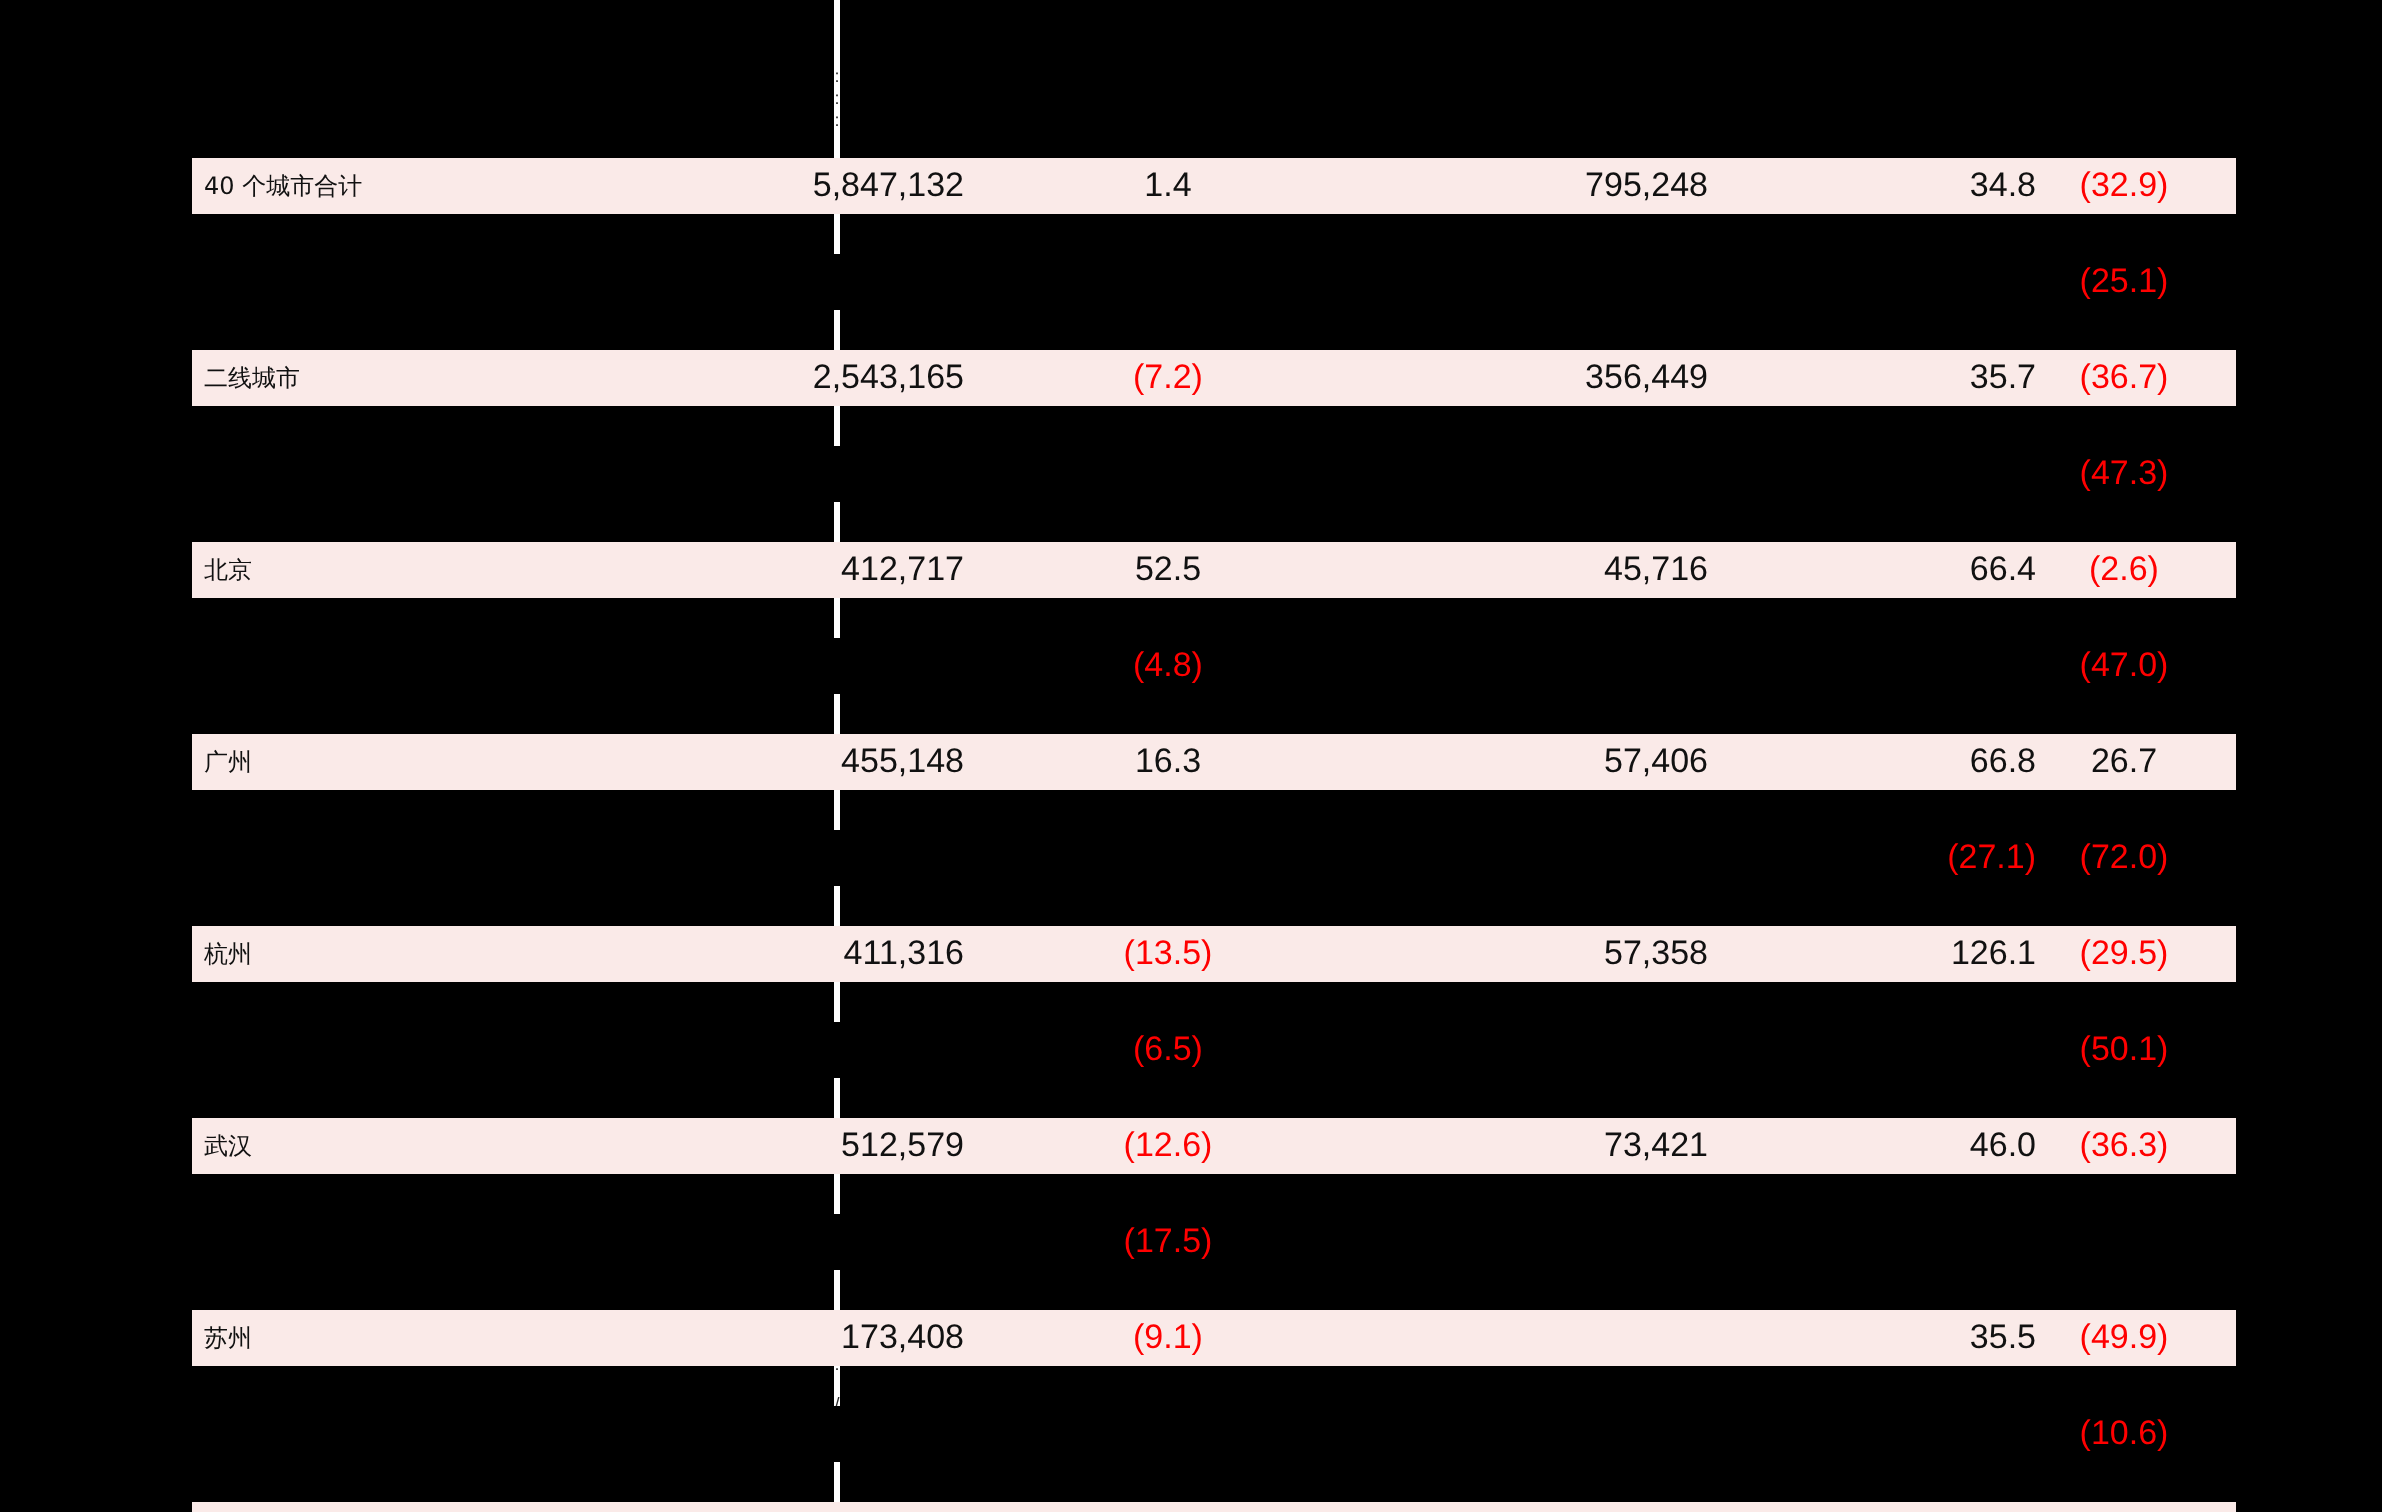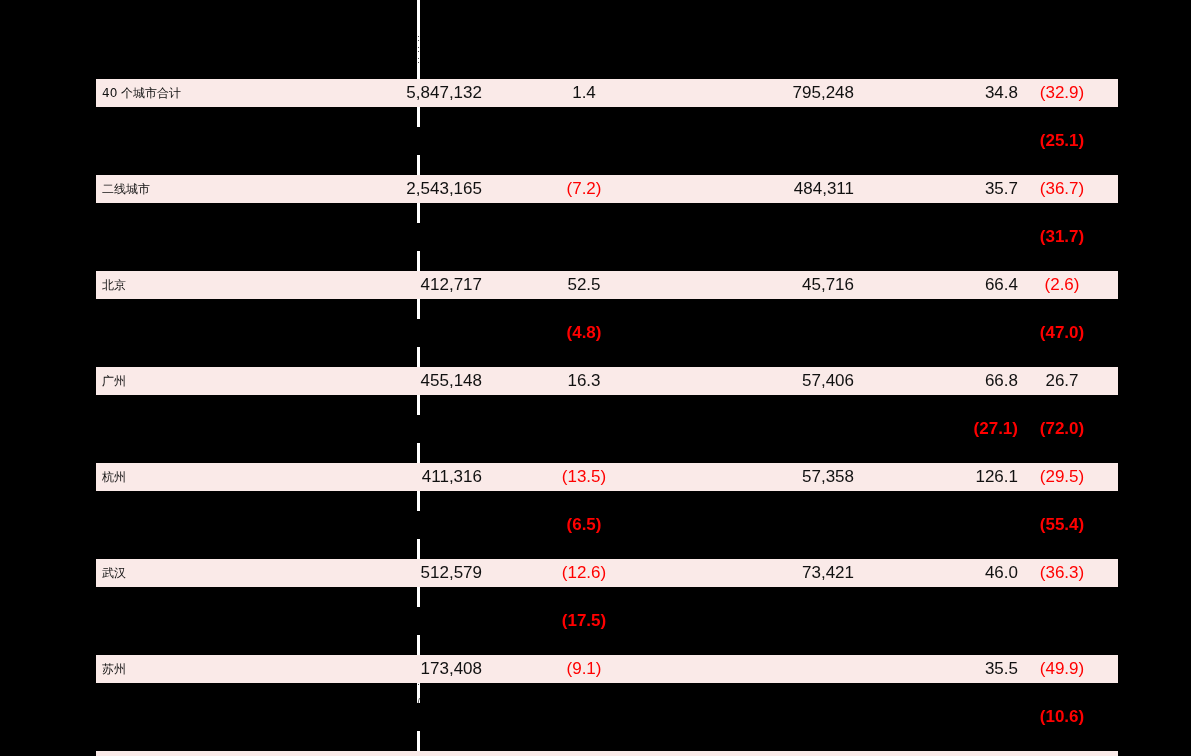--- a/index.html
+++ b/index.html
@@ -71,21 +71,21 @@
   .cell.c0 { left: 6px;   width: 200px; text-align: left; }
   .cell.c1 { left: 206px; width: 180px; text-align: right; padding-right: 6px; }
   .cell.c2 { left: 398px; width: 180px; text-align: center; }
   .cell.c3 { left: 578px; width: 180px; text-align: right; padding-right: 6px; }
   .cell.c4 { left: 762px; width: 160px; text-align: right; padding-right: 18px; }
   .cell.c5 { left: 910px; width: 112px; text-align: center; }
 
   .cn { font-family: "DejaVu Sans", "Liberation Sans", sans-serif; font-size: 12px; }
 
   .neg { color: #ff0000; }
-  .row.dark .cell { color: #ff0000; font-weight: bold; }
+  .row.dark .cell { color: #ff0000; font-weight: normal; }
 </style>
 </head>
 <body>
 
 <div id="vrule"></div>
 
 <div class="vmark" style="top:34px;">:</div>
 <div class="vmark" style="top:45px;">:</div>
 <div class="vmark" style="top:56px;">:</div>
 <div class="vmark" style="top:678px;">:</div>
@@ -102,28 +102,28 @@
     </div>
     <div class="row dark">
       <div class="cell c2"></div>
       <div class="cell c4"></div>
       <div class="cell c5">(25.1)</div>
     </div>
     <div class="row band">
       <div class="cell c0 cn">二线城市</div>
       <div class="cell c1">2,543,165</div>
       <div class="cell c2 neg">(7.2)</div>
-      <div class="cell c3">484,311</div>
+      <div class="cell c3">356,449</div>
       <div class="cell c4">35.7</div>
       <div class="cell c5 neg">(36.7)</div>
     </div>
     <div class="row dark">
       <div class="cell c2"></div>
       <div class="cell c4"></div>
-      <div class="cell c5">(31.7)</div>
+      <div class="cell c5">(47.3)</div>
     </div>
     <div class="row band">
       <div class="cell c0 cn">北京</div>
       <div class="cell c1">412,717</div>
       <div class="cell c2">52.5</div>
       <div class="cell c3">45,716</div>
       <div class="cell c4">66.4</div>
       <div class="cell c5 neg">(2.6)</div>
     </div>
     <div class="row dark">
@@ -148,21 +148,21 @@
       <div class="cell c0 cn">杭州</div>
       <div class="cell c1">411,316</div>
       <div class="cell c2 neg">(13.5)</div>
       <div class="cell c3">57,358</div>
       <div class="cell c4">126.1</div>
       <div class="cell c5 neg">(29.5)</div>
     </div>
     <div class="row dark">
       <div class="cell c2">(6.5)</div>
       <div class="cell c4"></div>
-      <div class="cell c5">(55.4)</div>
+      <div class="cell c5">(50.1)</div>
     </div>
     <div class="row band">
       <div class="cell c0 cn">武汉</div>
       <div class="cell c1">512,579</div>
       <div class="cell c2 neg">(12.6)</div>
       <div class="cell c3">73,421</div>
       <div class="cell c4">46.0</div>
       <div class="cell c5 neg">(36.3)</div>
     </div>
     <div class="row dark">

